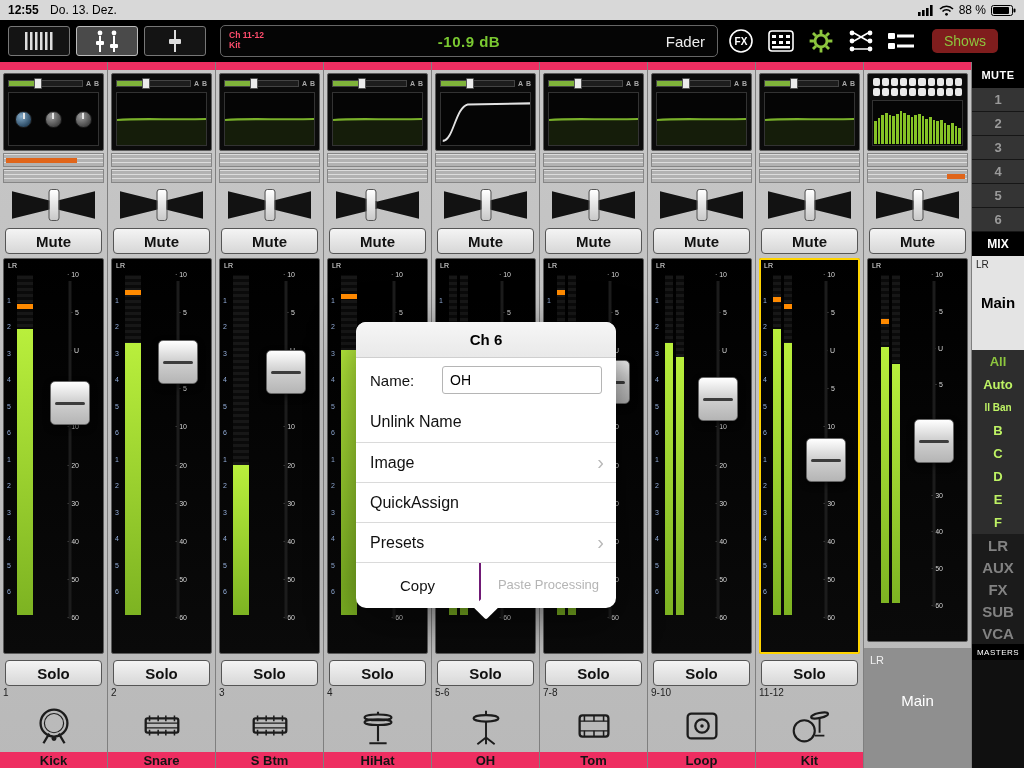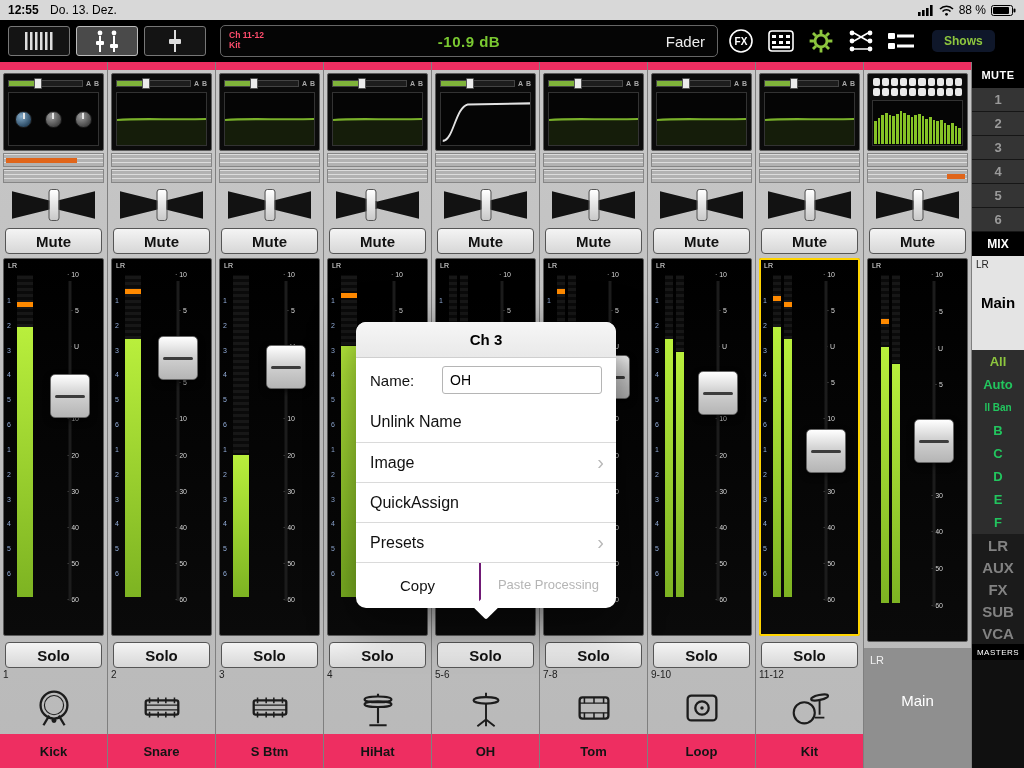--- a/index.html
+++ b/index.html
@@ -16,21 +16,21 @@
 
   
   .toolbar{height:42px;background:#000;display:flex;align-items:center;padding:0 8px;gap:6px}
   .tbtn{width:62px;height:30px;background:#141414;border:1px solid #777;border-radius:3px;display:flex;align-items:center;justify-content:center}
   .tbtn.active{background:#4a4a4a;border-color:#bbb}
   .chpill{margin-left:8px;width:498px;height:32px;border:1px solid #666;border-radius:5px;display:flex;align-items:center;position:relative;background:#050505}
   .chpill .chlbl{padding-left:8px;font-size:8.5px;line-height:1.15;color:#ff4d6d;font-weight:700}
   .chpill .dbval{position:absolute;left:0;right:0;text-align:center;color:#7ac931;font-size:15px;font-weight:700;letter-spacing:.5px}
   .chpill .mode{margin-left:auto;padding-right:12px;color:#eee;font-size:15px}
   .ticon{width:34px;height:32px;display:flex;align-items:center;justify-content:center}
-  .shows{margin-left:8px;padding:4px 12px;color:#8dc63e;font-size:12px;font-weight:700;background:#0f172a;border-radius:5px}
+  .shows{margin-left:8px;padding:4px 12px;color:#8dc63e;font-size:14px;font-weight:400;background:#7f1d1d;border-radius:5px}
 
   
   .mixer{height:706px;display:flex}
   #channels{display:flex}
   .strip{width:108px;background:linear-gradient(#c7c7c7,#b9b9b9);border-right:1px solid #7f7f7f;display:flex;flex-direction:column;position:relative}
   .colorbar{height:8px;margin:0 0 0 0;background:#ee2e61}
   .procbox{margin:3px 3px 0;height:78px;background:#0b0b0b;border:1px solid #5c5c5c;border-radius:2px;display:flex;flex-direction:column}
   .gainrow{display:flex;align-items:center;gap:3px;padding:3px 4px 0;height:15px}
   .gaintrack{flex:1;height:7px;background:#1d1d1d;border:1px solid #444;position:relative}
   .gainfill{position:absolute;left:0;top:0;bottom:0;background:#7fb33a}
@@ -64,40 +64,40 @@
   .meterpeak{position:absolute;left:0;right:0;height:5px;background:#ff8a00}
   .scale{position:absolute;right:24px;top:12px;bottom:32px;display:flex;flex-direction:column;justify-content:space-between;align-items:flex-end;font-size:7px;color:#d6d6d6;line-height:1}
   .scale span::before{content:"· ";color:#9a9a9a}
   .ftrack{position:absolute;left:38px;right:5px;top:22px;bottom:34px}
   .ftrack::before{content:"";position:absolute;left:50%;top:0;bottom:0;width:3px;background:#1c1c1c;transform:translateX(-50%)}
   .fader-handle{position:absolute;left:50%;width:40px;height:44px;background:linear-gradient(#ffffff,#d2d2d2 45%,#b5b5b5);border:1px solid #666;border-radius:5px;box-shadow:0 3px 6px rgba(0,0,0,.65);transform:translate(-50%,-50%)}
   .fader-handle::after{content:"";position:absolute;left:4px;right:4px;top:50%;height:3px;margin-top:-1px;background:#3c3c3c;border-radius:2px}
   .chnum{height:14px;padding:2px 0 0 3px;font-size:10px;color:#222;line-height:1}
   .inst-icon{height:52px;display:flex;align-items:center;justify-content:center}
   .inst-icon svg{width:46px;height:46px}
-  .namebar{height:34px;margin-top:auto;background:#ee2e61;display:flex;align-items:center;justify-content:center;font-size:13px;font-weight:700;color:#141414}
+  .namebar{height:16px;margin-top:auto;background:#ee2e61;display:flex;align-items:center;justify-content:center;font-size:13px;font-weight:700;color:#141414}
 
   
   .keysgrid{display:grid;grid-template-columns:repeat(10,1fr);gap:2px;padding:4px 5px 1px}
   .keysgrid i{height:8px;background:#e9e9e9;border-radius:2px}
   .rta{flex:1;margin:3px 4px 4px;background:#050505;border:1px solid #333;display:flex;align-items:flex-end;gap:1px;padding:1px}
   .rta i{flex:1;background:#86c226}
   .masterpanel{height:120px;margin-top:6px;background:#8f8f8f;position:relative}
   .mp-lr{position:absolute;top:6px;left:6px;font-size:11px;color:#f0f0f0}
   .mp-name{position:absolute;top:44px;left:0;right:0;text-align:center;font-size:15px;color:#fff}
 
   
   .sidebar{width:52px;background:#000;display:flex;flex-direction:column}
   .sb-mute{height:26px;background:#000;color:#fff;font-size:11px;font-weight:700;display:flex;align-items:center;justify-content:center;letter-spacing:.5px}
   .sb-group{height:24px;background:#343434;border-bottom:1px solid #161616;color:#9a9a9a;font-size:13px;font-weight:700;display:flex;align-items:center;justify-content:center}
   .sb-mix{height:24px;background:#000;color:#fff;font-size:12px;font-weight:700;display:flex;align-items:center;justify-content:center}
   .sb-current{height:94px;background:#e4e4e4;position:relative}
   .sb-cur-lr{position:absolute;top:3px;left:4px;font-size:10px;color:#222}
   .sb-cur-name{position:absolute;top:38px;left:0;right:0;text-align:center;font-size:15px;font-weight:700;color:#000}
-  .sb-bank{height:23px;background:#2d2d2d;color:#22c55e;font-size:13px;font-weight:700;display:flex;align-items:center;justify-content:center}
+  .sb-bank{height:23px;background:#2d2d2d;color:#bef264;font-size:13px;font-weight:700;display:flex;align-items:center;justify-content:center}
   .sb-bank.small{font-size:10px}
   .sb-bank.active{color:#8dc63e}
   .sb-master{height:22px;background:#1b1b1b;color:#828282;font-size:15px;font-weight:700;display:flex;align-items:center;justify-content:center}
   .sb-masters-label{height:16px;background:#000;color:#fff;font-size:8px;display:flex;align-items:center;justify-content:center;letter-spacing:.5px}
   .sb-fill{flex:1;background:#101010}
 
   
   .popup{position:absolute;left:356px;top:322px;width:260px;background:#fff;border-radius:10px;box-shadow:0 12px 45px rgba(0,0,0,.5);z-index:50}
   .pop-header{height:36px;background:linear-gradient(#f6f6f6,#e9e9e9);border-bottom:1px solid #cfcfcf;border-radius:10px 10px 0 0;display:flex;align-items:center;justify-content:center;font-size:15px;font-weight:700;color:#000}
   .pop-row{height:40px;display:flex;align-items:center;padding:0 14px;border-top:1px solid #dadada;font-size:16px;color:#111;position:relative}
@@ -1029,21 +1029,21 @@
           <div class="sb-master">SUB</div>
           <div class="sb-master">VCA</div>
         </div>
       <div class="sb-masters-label">MASTERS</div>
       <div class="sb-fill"></div>
     </div>
   </div>
 
   <div class="popup">
     <div class="pop-caret"></div>
-    <div class="pop-header">Ch 3</div>
+    <div class="pop-header">Ch 6</div>
     <div class="pop-row pop-name-row">
       <span class="pop-label">Name:</span>
       <input class="pop-input" value="OH" style="">
     </div>
     <div id="pop-items">
         <div class="pop-row">Unlink Name</div>
         <div class="pop-row has-chev">Image</div>
         <div class="pop-row">QuickAssign</div>
         <div class="pop-row has-chev">Presets</div>
       </div>

